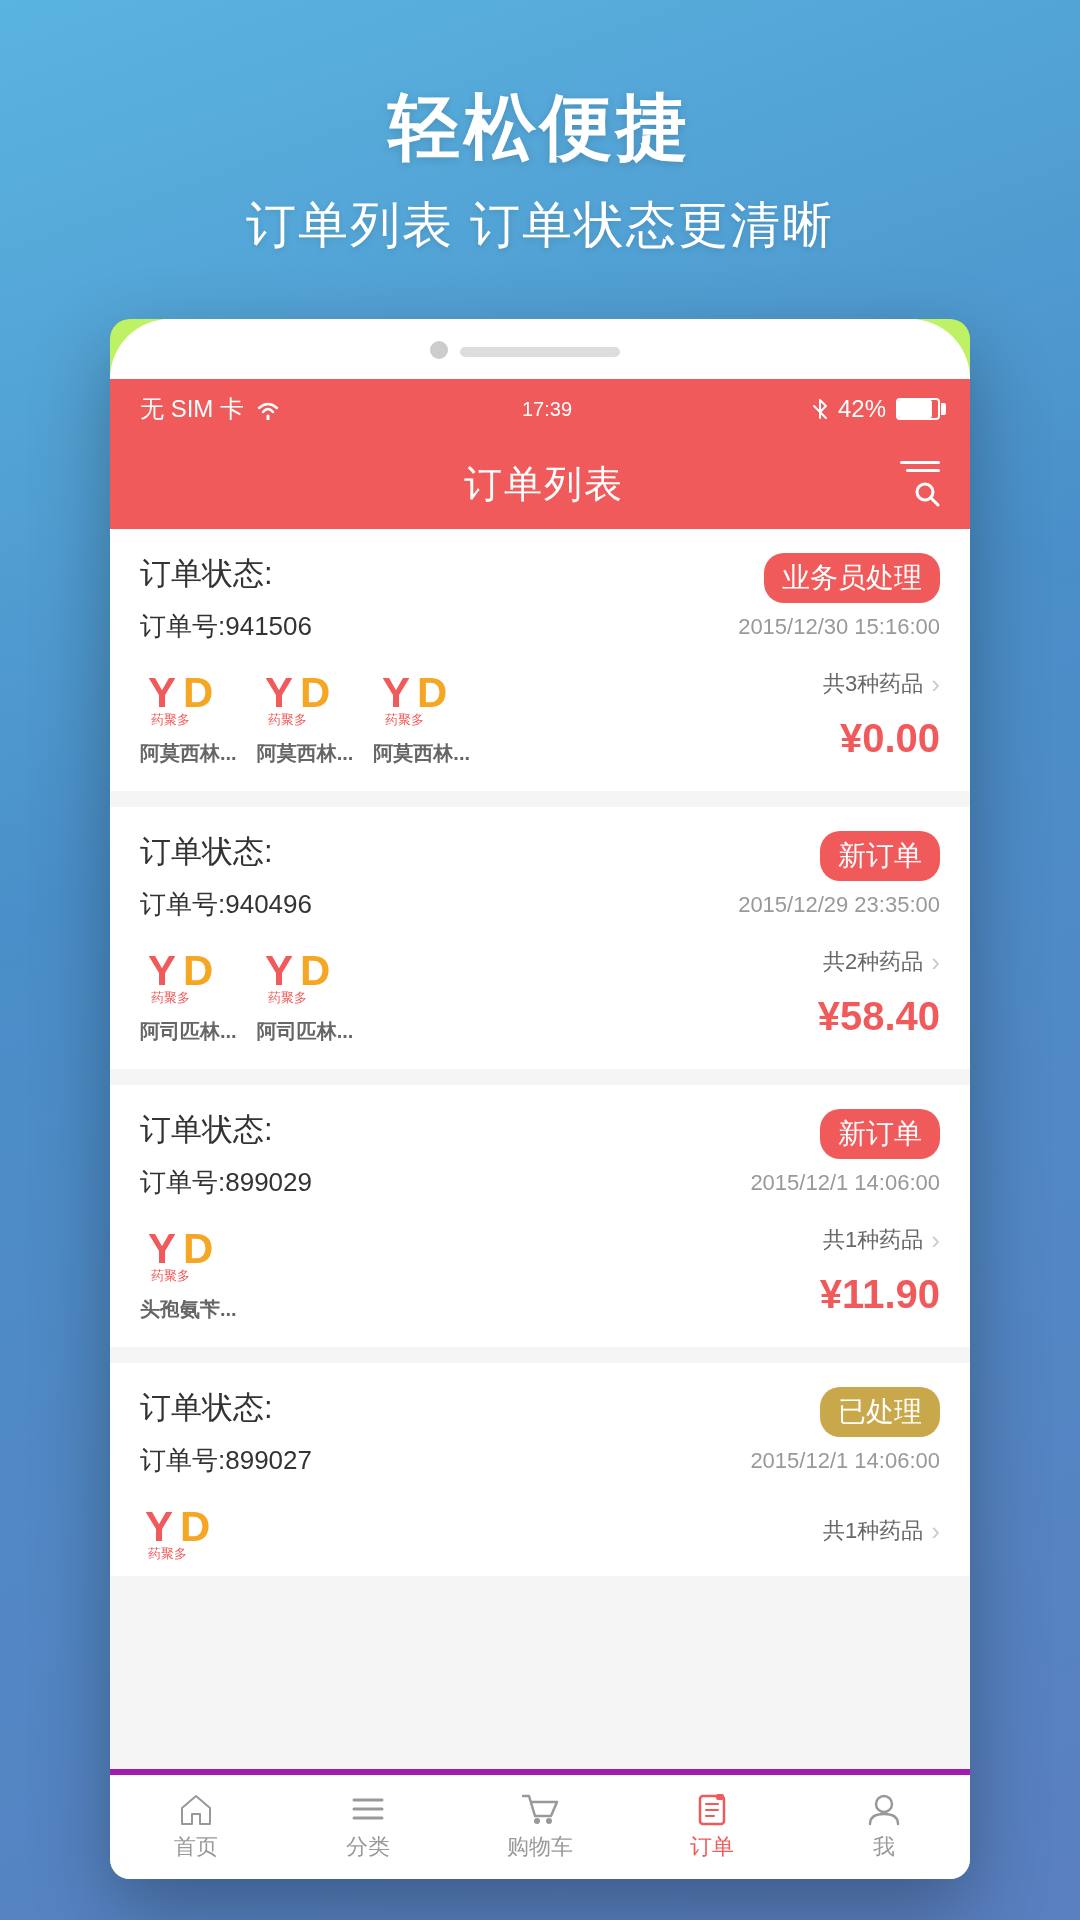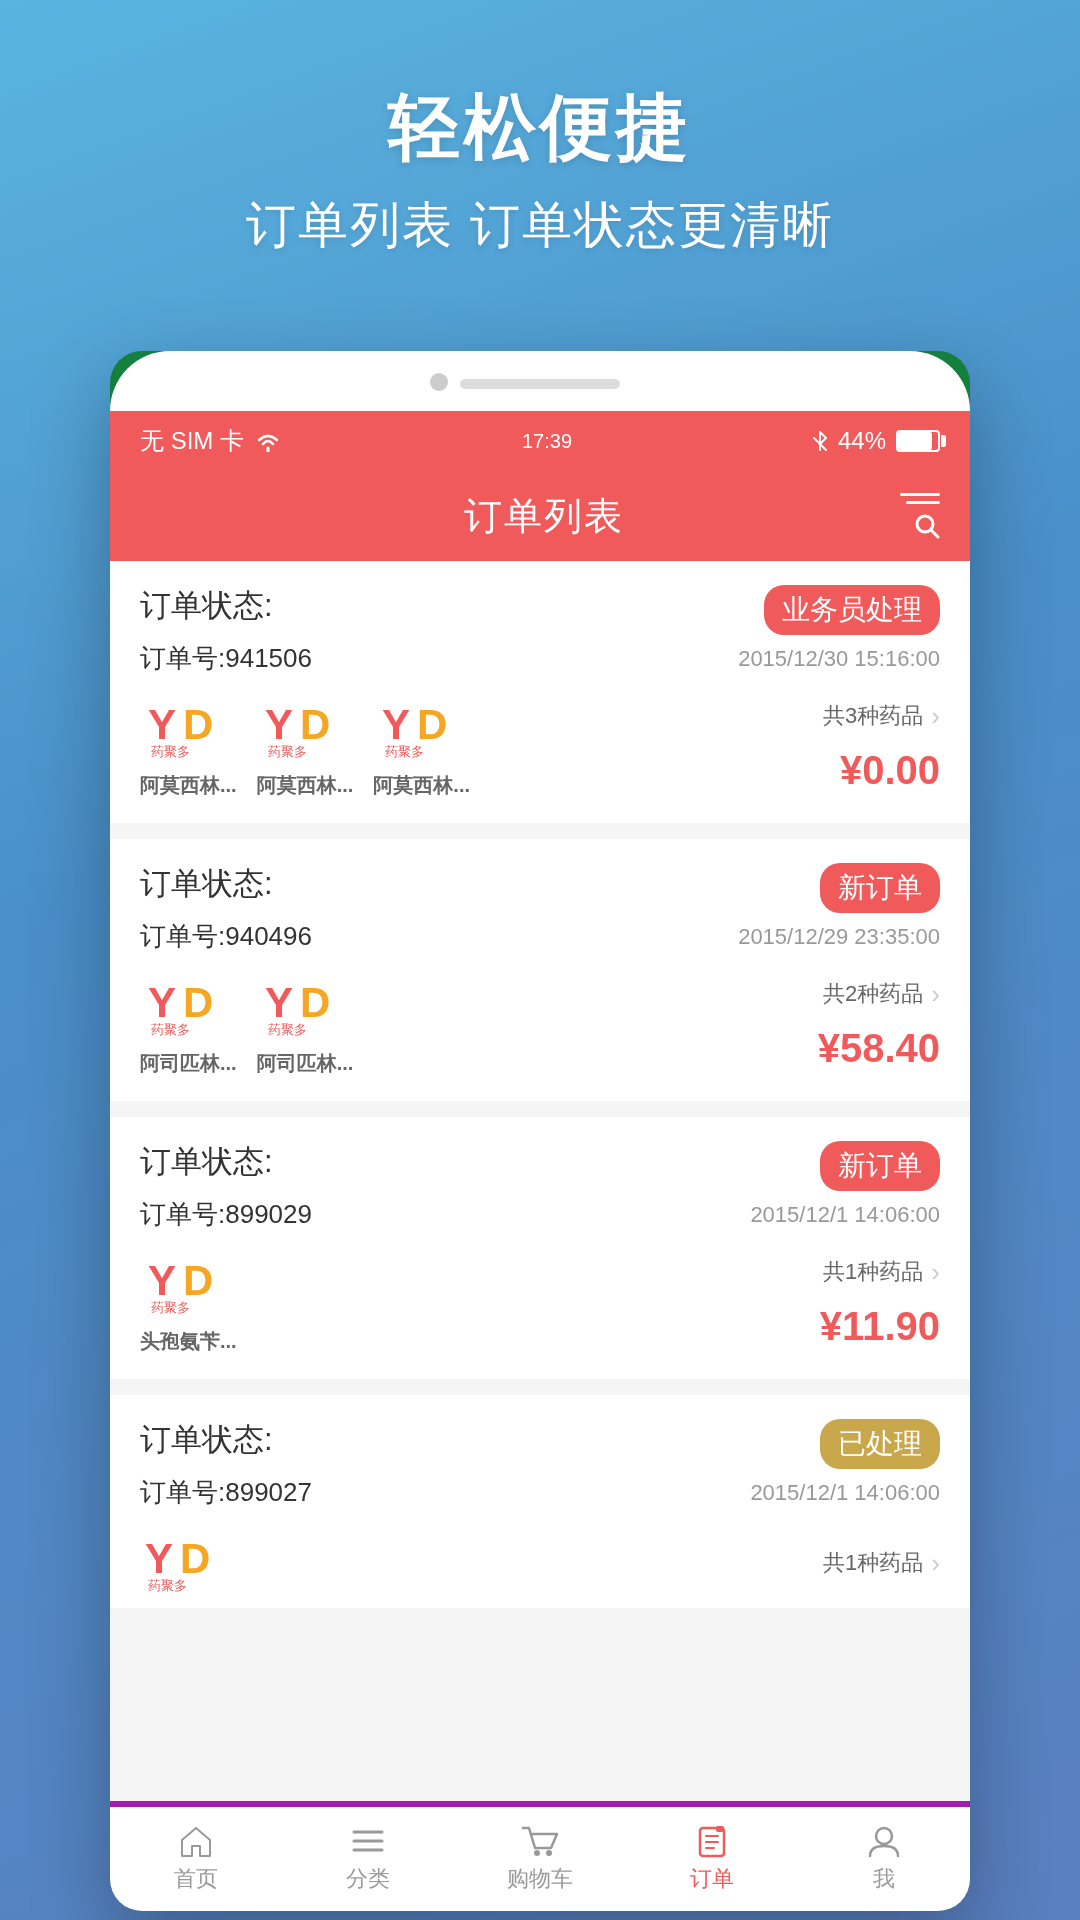--- a/index.html
+++ b/index.html
@@ -15,21 +15,21 @@
       align-items: center;
     }
 
     
     .promo-section {
       width: 100%;
       display: flex;
       flex-direction: column;
       align-items: center;
       padding-top: 80px;
-      padding-bottom: 92px;
+      padding-bottom: 32px;
     }
     .promo-title {
       color: white;
       font-size: 72px;
       font-weight: 600;
       letter-spacing: 4px;
       text-shadow: 0 2px 8px rgba(0,0,0,0.15);
     }
     .promo-subtitle {
       color: white;
@@ -37,27 +37,28 @@
       font-weight: 400;
       letter-spacing: 2px;
       margin-top: 16px;
       text-shadow: 0 2px 6px rgba(0,0,0,0.12);
     }
 
     
     .phone-frame {
       width: 860px;
       height: 1560px;
-      background: #15803d;
-      border-radius: 32px;
+      background: #bef264;
+      border-radius: 20px;
       box-shadow: 0 30px 80px rgba(0,0,0,0.3);
       overflow: hidden;
       position: relative;
       display: flex;
       flex-direction: column;
+      margin-top: 28px;
     }
 
     
     .phone-top {
       width: 100%;
       height: 60px;
       background: white;
       display: flex;
       align-items: center;
       justify-content: center;
@@ -326,21 +327,21 @@
         <path d="M14 18 L14 22" stroke="white" stroke-width="3" stroke-linecap="round"></path>
         <path d="M9 14 Q14 8 19 14" stroke="white" stroke-width="2.5" fill="none" stroke-linecap="round"></path>
         <path d="M5 10 Q14 2 23 10" stroke="white" stroke-width="2.5" fill="none" stroke-linecap="round"></path>
       </svg>
     </div>
     <div class="status-center">17:39</div>
     <div class="status-right">
       <svg width="16" height="22" viewBox="0 0 16 22">
         <path d="M8 2 L8 20 M8 2 L14 8 L8 14 L14 20 M8 14 L2 8" stroke="white" stroke-width="2" fill="none" stroke-linecap="round" stroke-linejoin="round"></path>
       </svg>
-      <span>44%</span>
+      <span>42%</span>
       <div class="battery-icon">
         <div class="battery-fill"></div>
       </div>
     </div>
   </div>
 
   <div class="nav-bar">
     <div class="nav-title">订单列表</div>
     <div class="nav-search-icon">
       <div class="line"></div>

